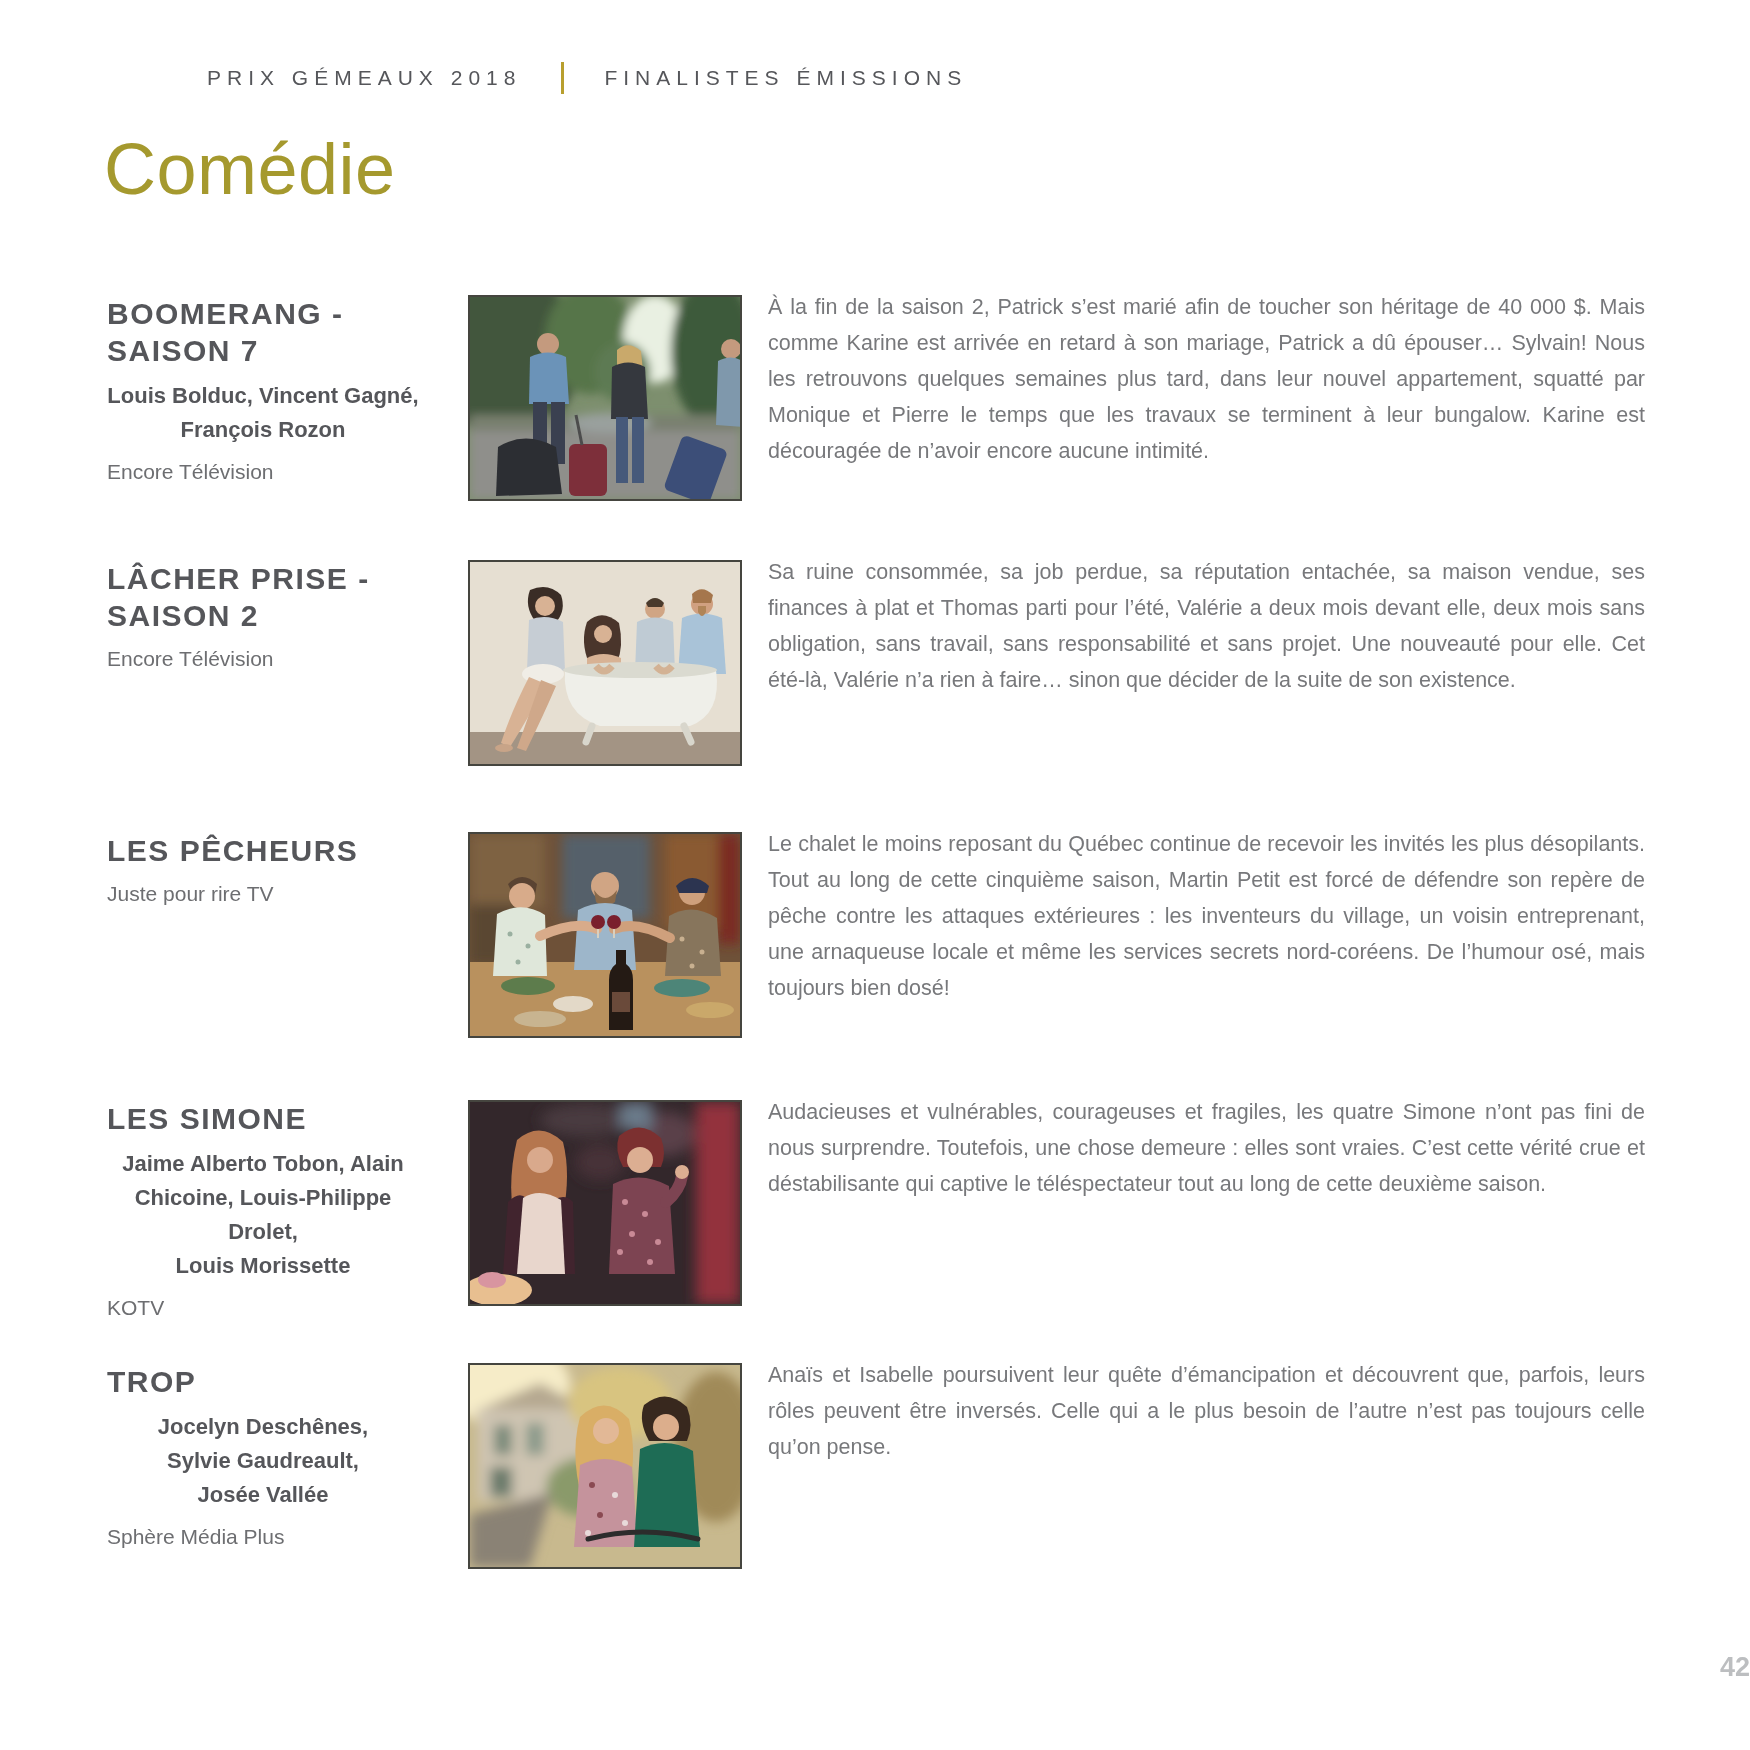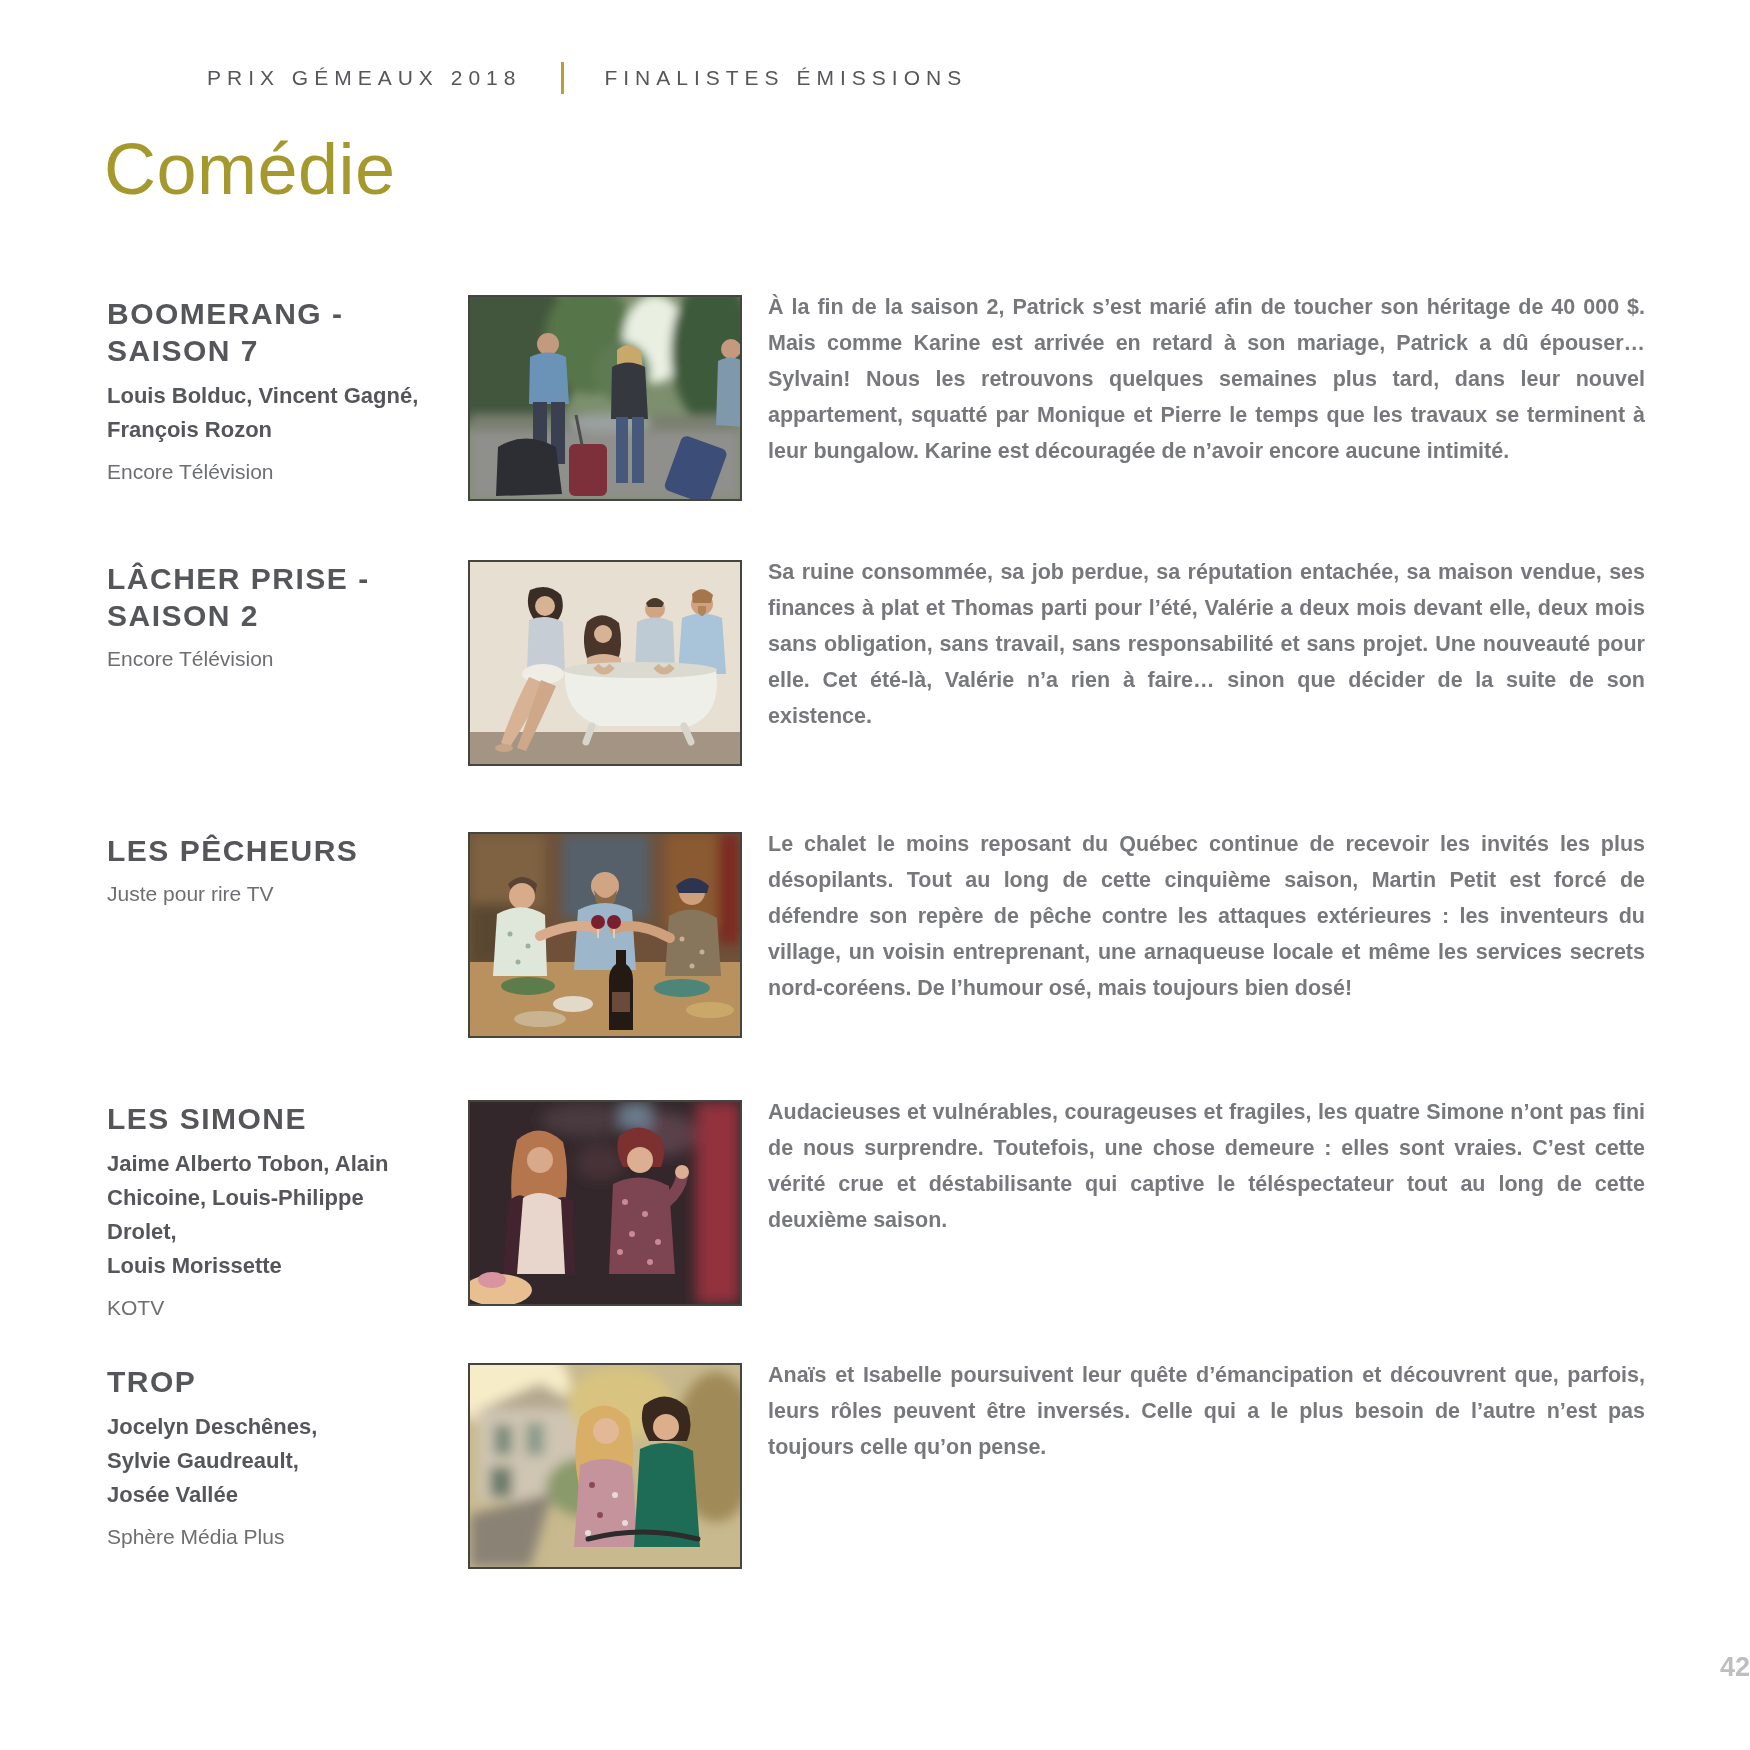--- a/index.html
+++ b/index.html
@@ -23,33 +23,33 @@
   
   .entry{position:absolute;left:107px;width:1538px;display:flex;align-items:flex-start;}
   .row1{top:295px}.row2{top:560px}.row3{top:832px}.row4{top:1100px}.row5{top:1363px}
   .entry-info{width:312px;flex:none;}
   .entry-title{
     margin:0;font-size:30px;line-height:37px;font-weight:700;letter-spacing:1.5px;
     color:#55565a;white-space:pre-line;
   }
   .entry-producers{
     margin:10px 0 0 0;font-size:22px;line-height:34px;font-weight:700;
-    color:#55565a;white-space:pre-line;
+    color:#55565a;white-space:pre-line;text-align:center;
   }
   .entry-network{
     margin:10px 0 0 0;font-size:21px;line-height:30px;font-weight:400;color:#6d6e71;
   }
   .entry-thumb{
     flex:none;width:270px;height:202px;margin-left:49px;
     border:2px solid #45453f;background:#ddd;overflow:hidden;
   }
   .entry-thumb svg{display:block;width:100%;height:100%;}
   .entry-desc{
     margin:-6px 0 0 26px;width:880px;font-size:21.5px;line-height:36px;
-    font-weight:700;color:#77787b;text-align:justify;
+    font-weight:400;color:#77787b;text-align:justify;
   }
   
   .page-number{
     position:absolute;left:0;right:0;top:1652px;text-align:right;
     font-size:27px;font-weight:700;color:#bcbec0;
   }
 </style>
 </head>
 <body>
 

